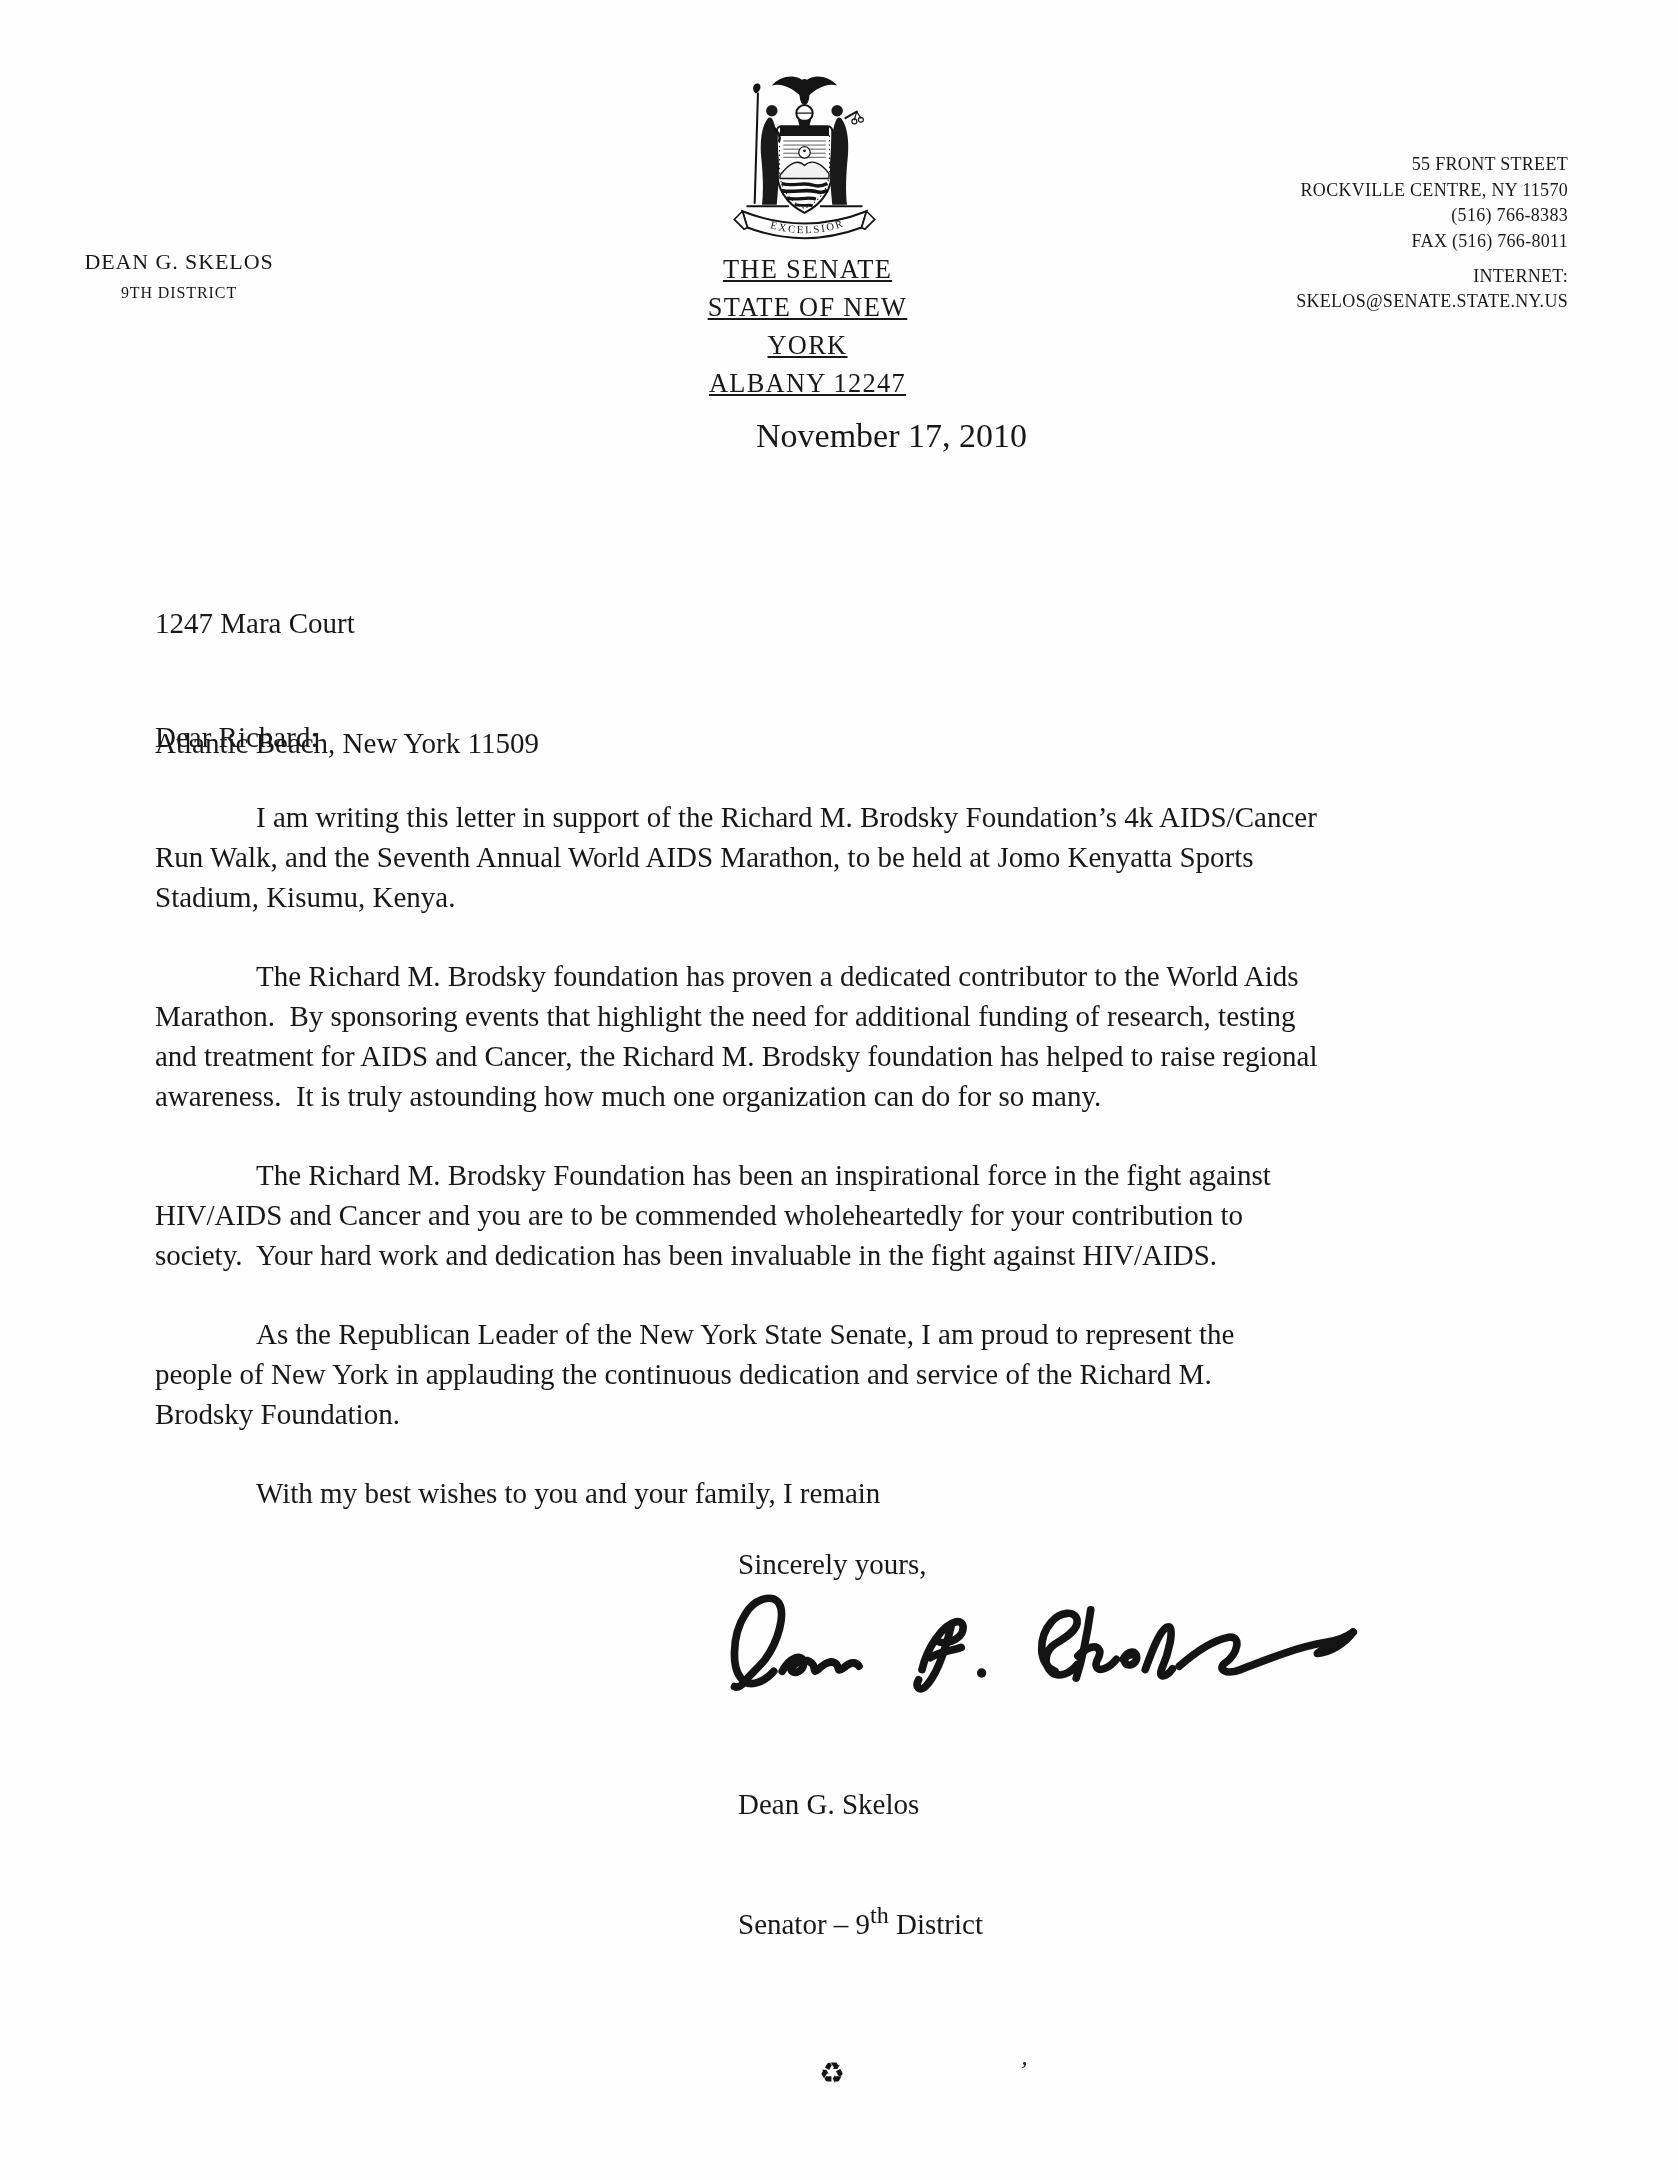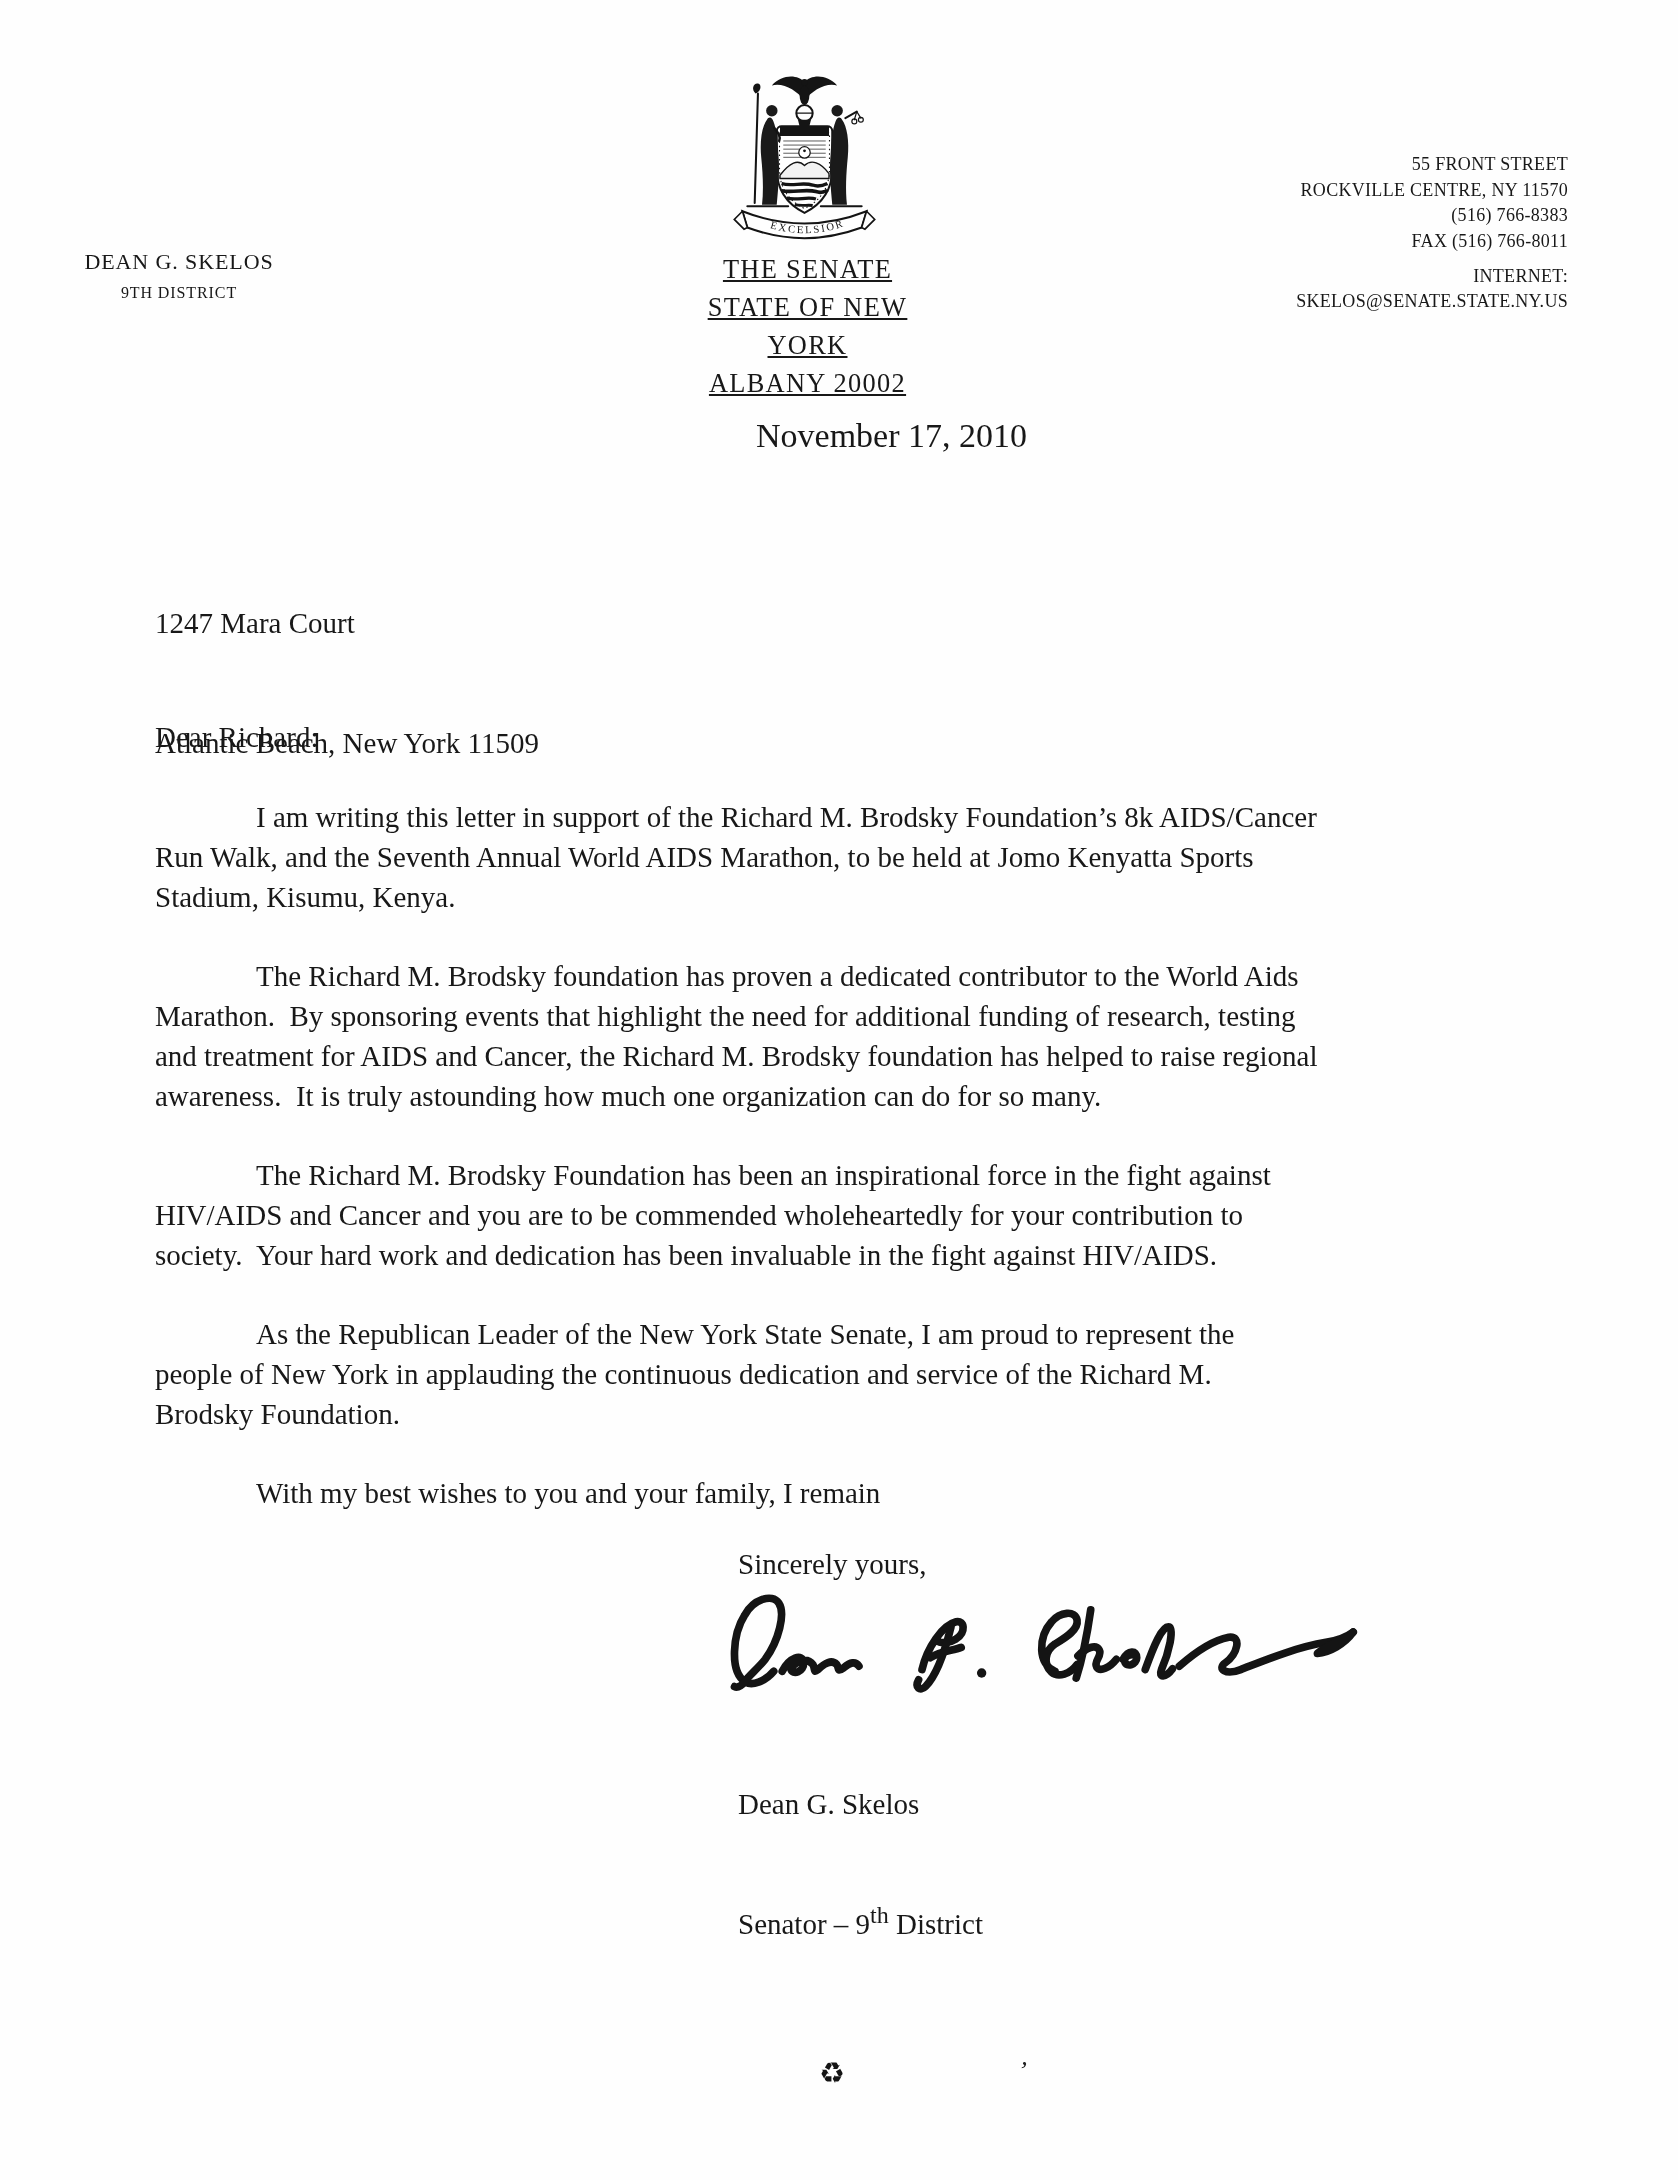--- a/index.html
+++ b/index.html
@@ -123,21 +123,21 @@
       <path id="mottoArc" d="M40,188 Q90,206 140,188" fill="none" stroke="none"></path>
       <text font-size="13" font-family="Liberation Serif, serif" letter-spacing="2.5" fill="#141414">
         <textPath href="#mottoArc" startOffset="8">EXCELSIOR</textPath>
       </text>
     </svg>
   </div>
 
   <div class="org-block">
     <div>THE SENATE</div>
     <div>STATE OF NEW YORK</div>
-    <div>ALBANY 20002</div>
+    <div>ALBANY 12247</div>
   </div>
 
   <div class="contact-block">
     <div>55 FRONT STREET</div>
     <div>ROCKVILLE CENTRE, NY 11570</div>
     <div>(516) 766-8383</div>
     <div>FAX (516) 766-8011</div>
     <div class="contact-internet">INTERNET: SKELOS@SENATE.STATE.NY.US</div>
   </div>
 
@@ -145,21 +145,21 @@
 
   <div class="recipient-block">
     <div>1247 Mara Court</div>
     <div>Atlantic Beach, New York 11509</div>
   </div>
 
   <div class="salutation">Dear Richard:</div>
 
   <div class="body-block">
     <div class="para">
-      <div class="line first">I am writing this letter in support of the Richard M. Brodsky Foundation’s 8k AIDS/Cancer</div>
+      <div class="line first">I am writing this letter in support of the Richard M. Brodsky Foundation’s 4k AIDS/Cancer</div>
       <div class="line">Run Walk, and the Seventh Annual World AIDS Marathon, to be held at Jomo Kenyatta Sports</div>
       <div class="line">Stadium, Kisumu, Kenya.</div>
     </div>
     <div class="para">
       <div class="line first">The Richard M. Brodsky foundation has proven a dedicated contributor to the World Aids</div>
       <div class="line">Marathon.  By sponsoring events that highlight the need for additional funding of research, testing</div>
       <div class="line">and treatment for AIDS and Cancer, the Richard M. Brodsky foundation has helped to raise regional</div>
       <div class="line">awareness.  It is truly astounding how much one organization can do for so many.</div>
     </div>
     <div class="para">

